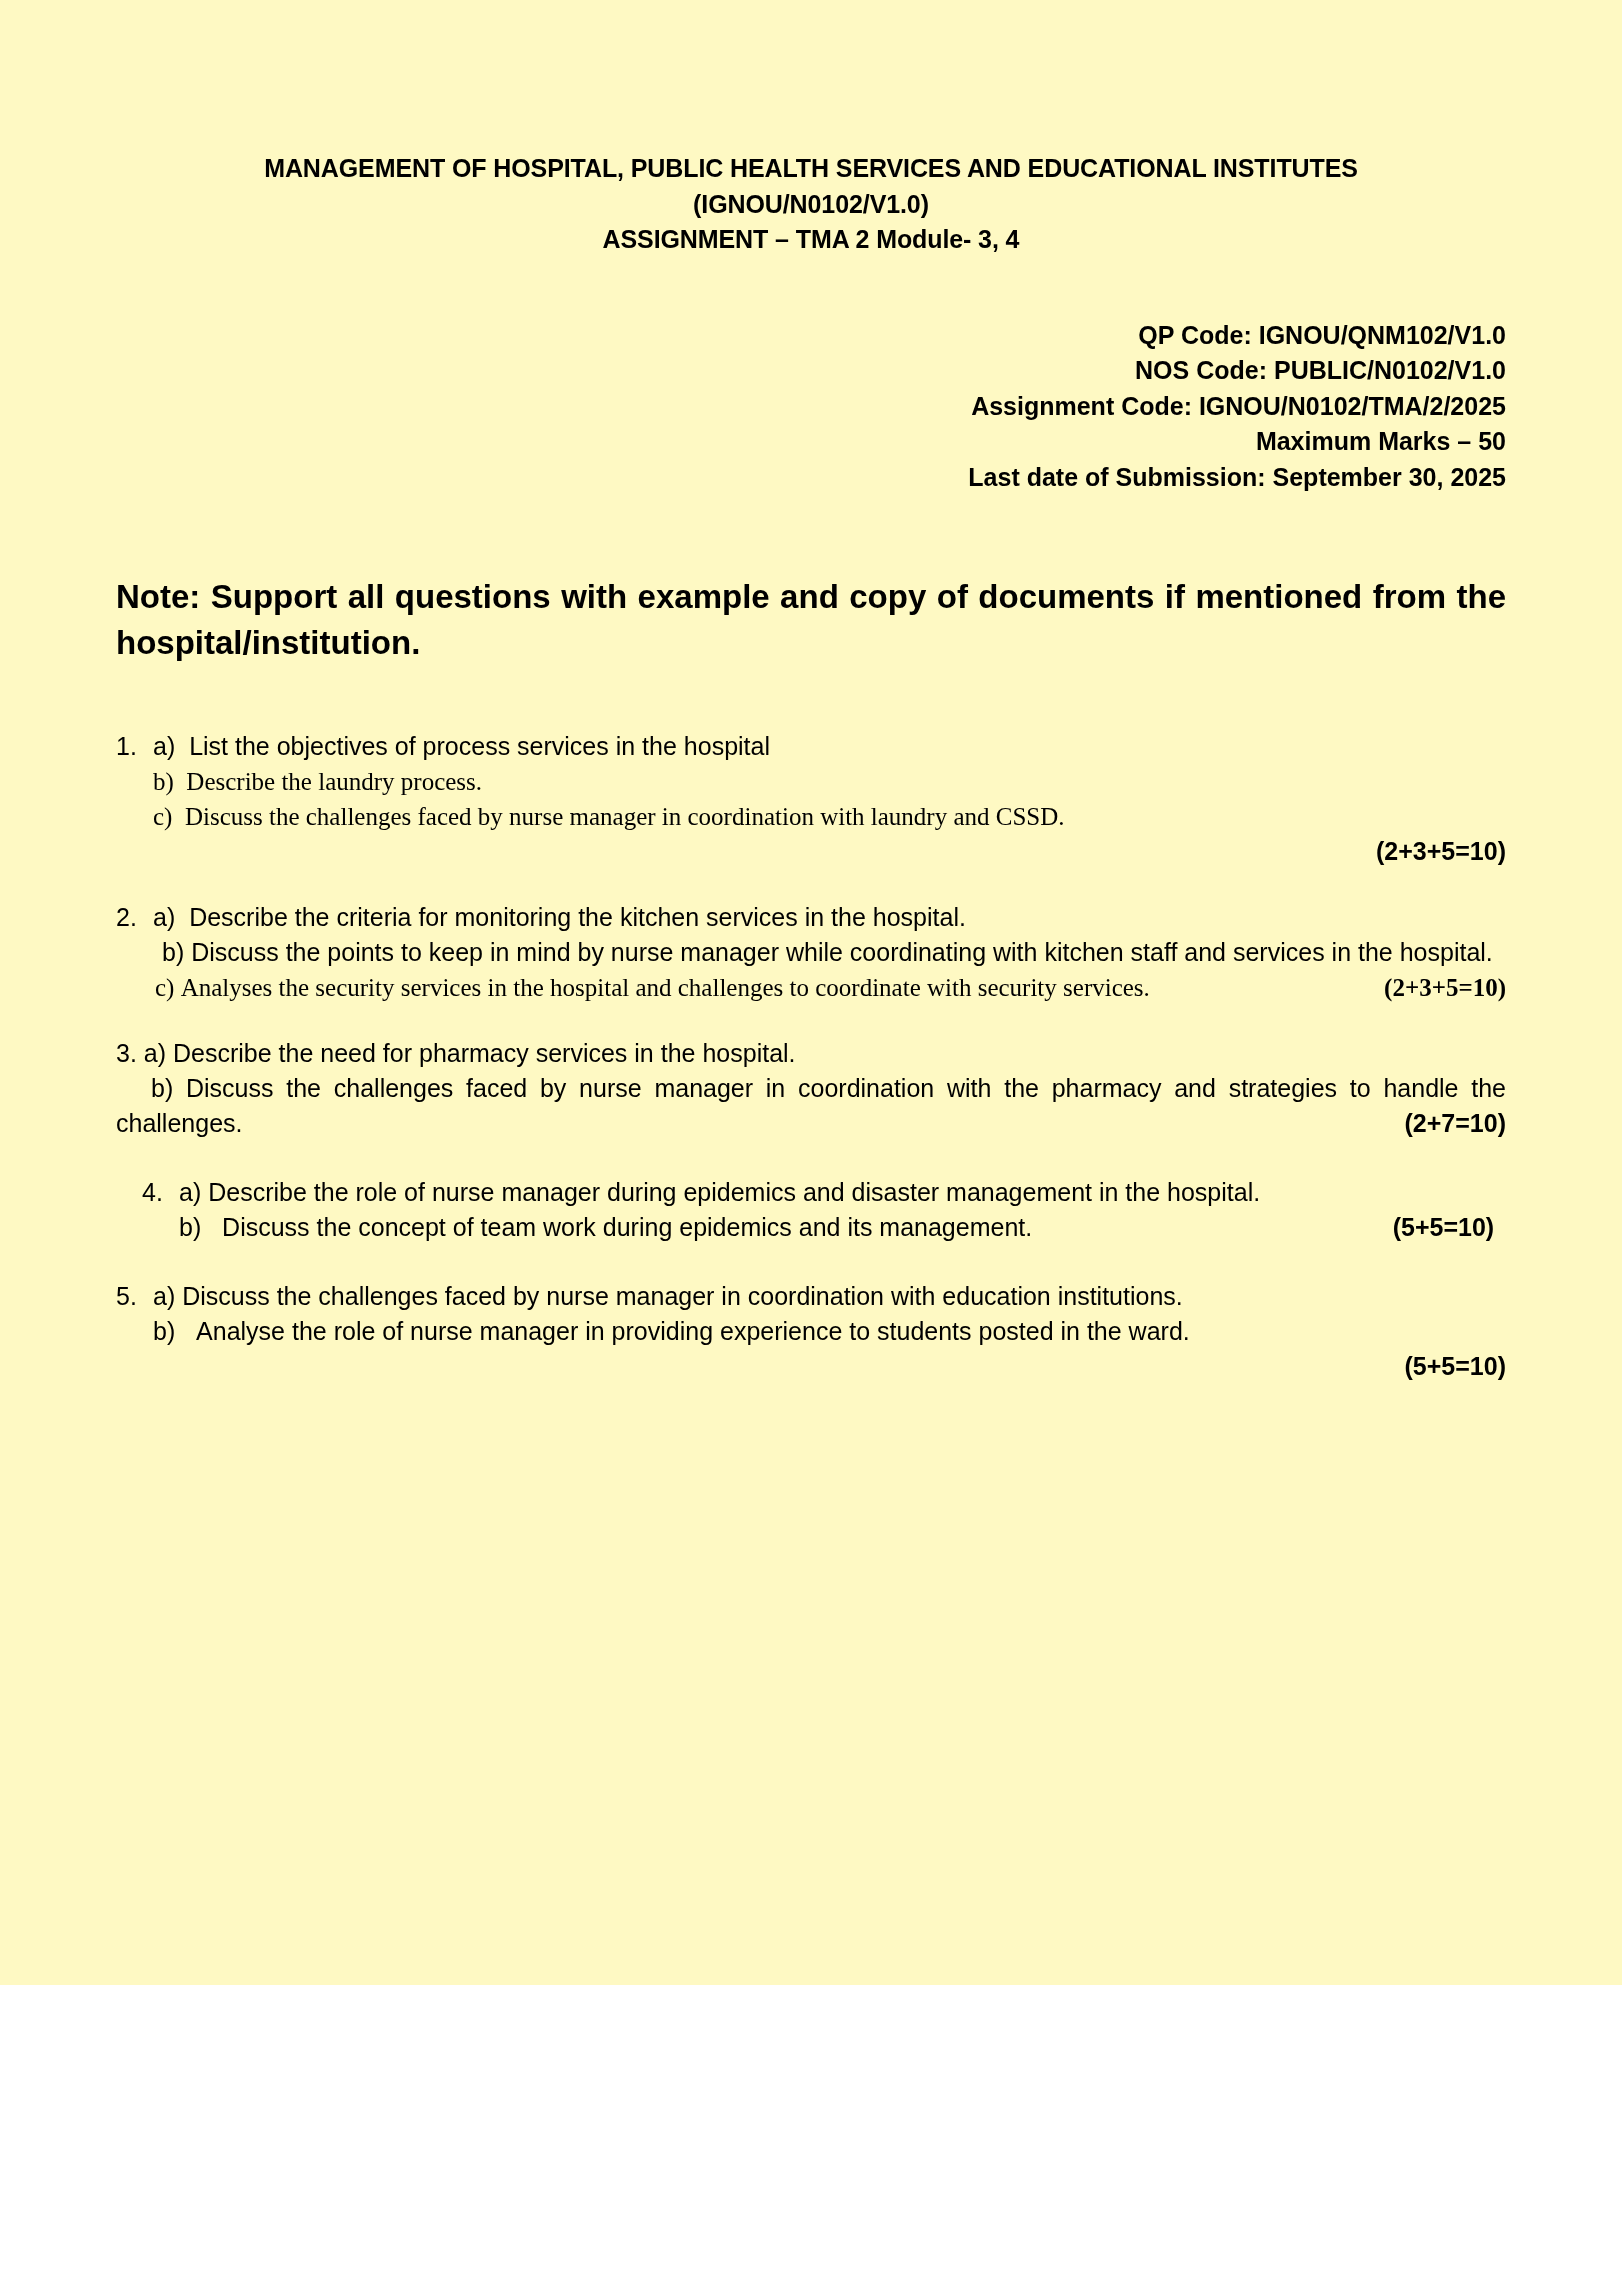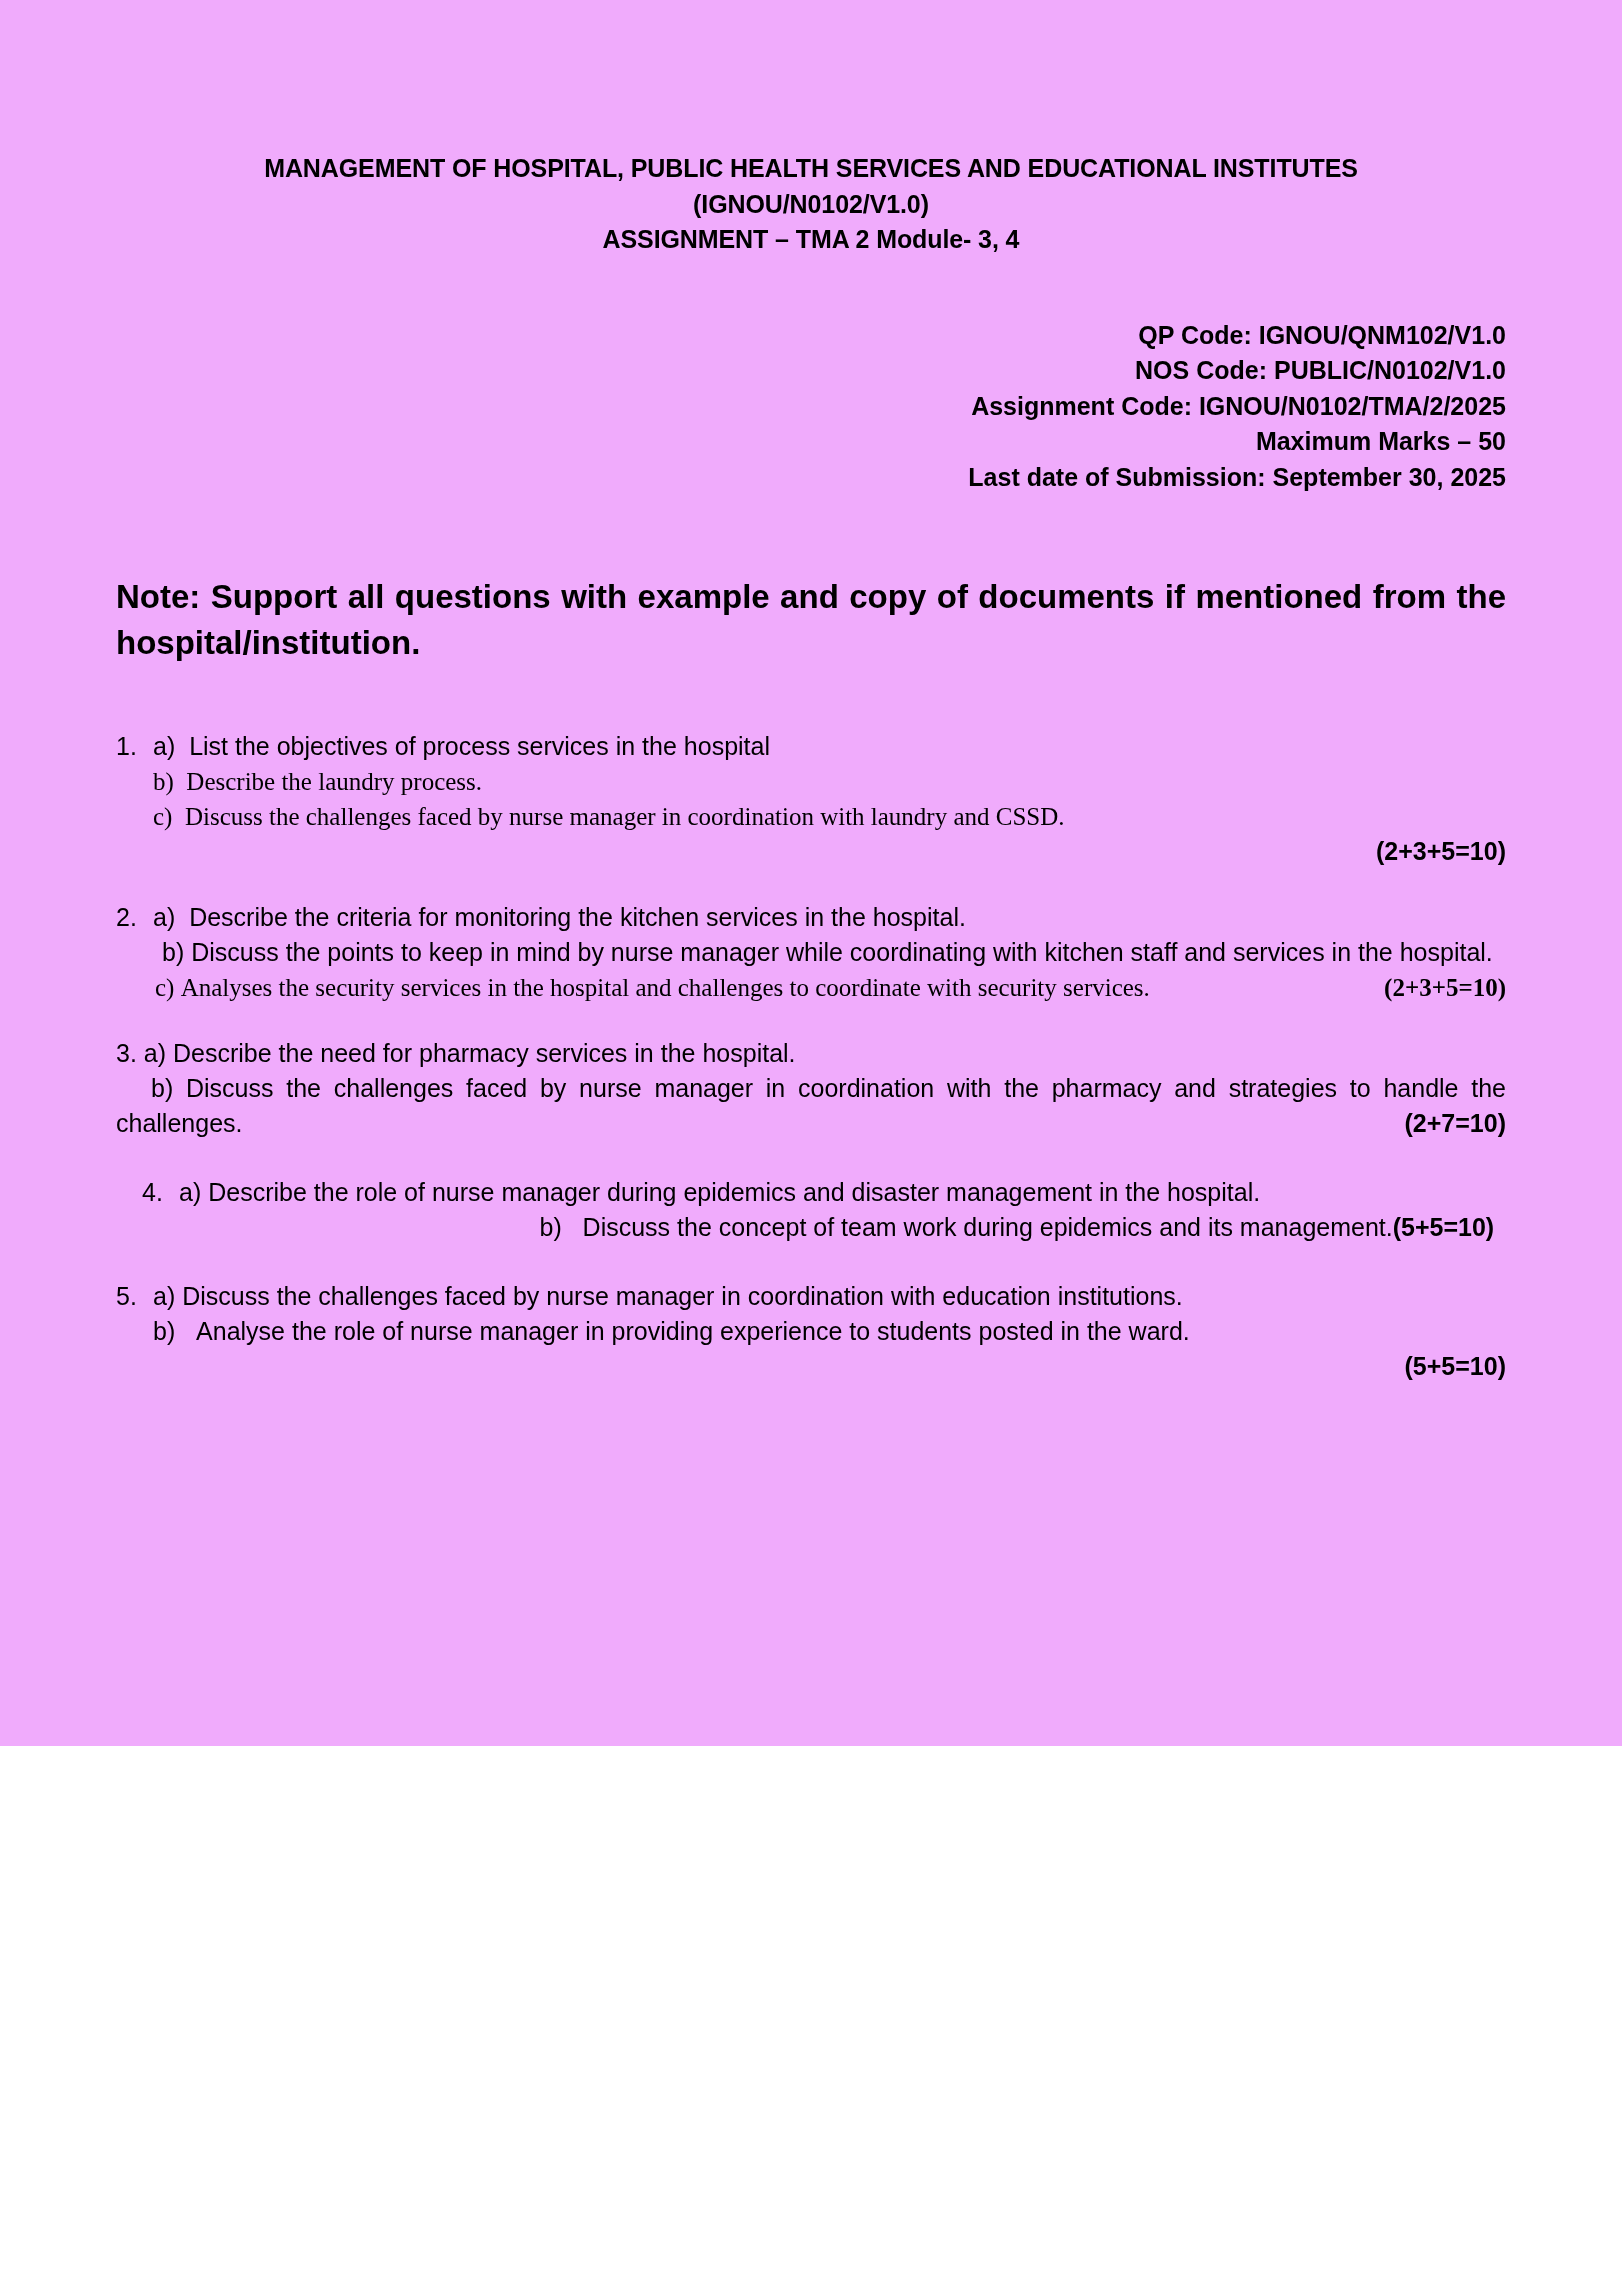--- a/index.html
+++ b/index.html
@@ -11,22 +11,22 @@
   body {
     width: 1622px;
     height: 2295px;
     font-family: "Liberation Sans", sans-serif;
     color: #000000;
     -webkit-font-smoothing: antialiased;
   }
   .page {
     position: relative;
     width: 1622px;
-    height: 1746px;
-    background: #f0abfc;
+    height: 1985px;
+    background: #fef9c3;
     box-sizing: border-box;
     padding: 151px 116px 0 116px;
   }
 
   
   .doc-header {
     text-align: center;
     font-weight: bold;
     font-size: 25px;
     line-height: 1.42;
@@ -138,21 +138,21 @@
     </div>
 
     <div class="q-block" style="margin-top:31px;">
       <div class="q-line"><span>3.</span>&nbsp;<span class="ltr">a)</span>&nbsp;<span>Describe the need for pharmacy services in the hospital.</span></div>
       <div class="q-line just" style="padding-left:0;"><span style="display:inline-block;width:35px;"></span><span class="ltr">b)</span>&nbsp;<span>Discuss the challenges faced by nurse manager in coordination with the pharmacy and strategies to handle the challenges.</span><span class="marks">(2+7=10)</span></div>
       <div class="clear"></div>
     </div>
 
     <div class="q-block" style="margin-top:34px;margin-left:26px;">
       <div class="q-line just"><span class="num">4.</span><span class="ltr">a)</span>&nbsp;<span>Describe the role of nurse manager during epidemics and disaster management in the hospital.</span></div>
-      <div class="q-line" style="padding-left:37px;text-align:right;"><span class="ltr">b)</span>&nbsp;&nbsp;&nbsp;<span>Discuss the concept of team work during epidemics and its management.</span><span class="marks" style="margin-right:11.8px;">(5+5=10)</span></div>
+      <div class="q-line" style="padding-left:37px;"><span class="ltr">b)</span>&nbsp;&nbsp;&nbsp;<span>Discuss the concept of team work during epidemics and its management.</span><span class="marks" style="margin-right:11.8px;">(5+5=10)</span></div>
       <div class="clear"></div>
     </div>
 
     <div class="q-block" style="margin-top:34px;">
       <div class="q-line"><span class="num">5.</span><span class="ltr">a)</span>&nbsp;<span>Discuss the challenges faced by nurse manager in coordination with education institutions.</span></div>
       <div class="q-line" style="padding-left:37px;"><span class="ltr">b)</span>&nbsp;&nbsp;&nbsp;<span>Analyse the role of nurse manager in providing experience to students posted in the ward.</span></div>
       <div class="marks-line">(5+5=10)</div>
     </div>
 
   </div>

